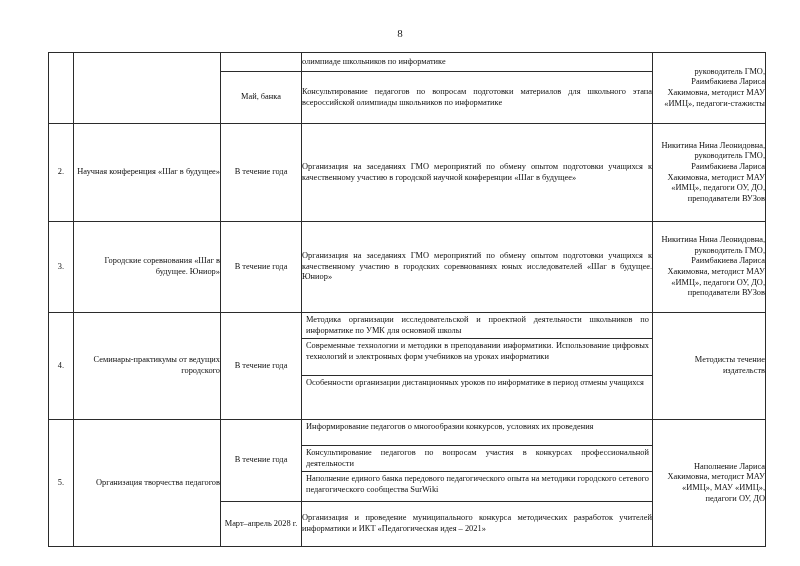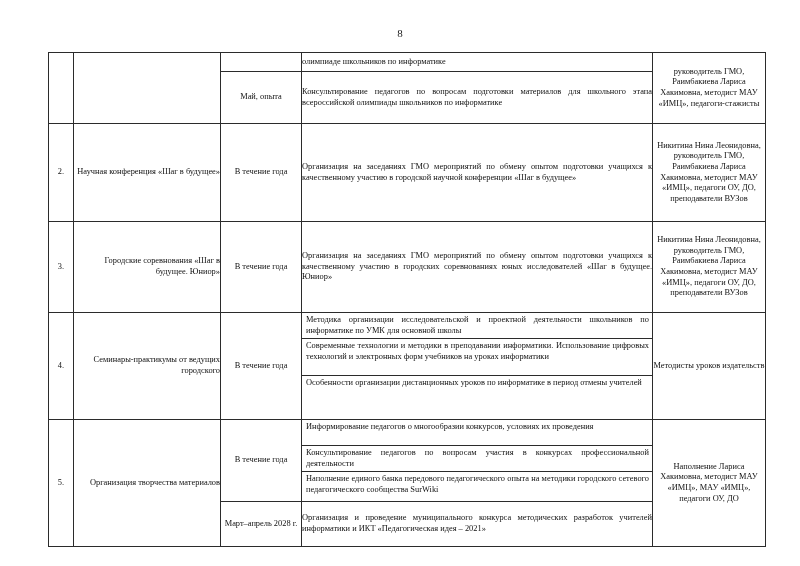--- a/index.html
+++ b/index.html
@@ -66,21 +66,21 @@
     vertical-align: middle;
   }
   .c-content {
     width: 350px;
     text-align: justify;
     text-align-last: left;
     vertical-align: top;
   }
   .c-resp {
     width: 112px;
-    text-align: center;
+    text-align: right;
     vertical-align: middle;
   }
   
   table.sub {
     border-collapse: collapse;
     width: 100%;
     table-layout: fixed;
   }
   table.sub td {
     border: 0;
@@ -120,21 +120,21 @@
           </td>
           <td class="c-content cell-pad">
             <span>олимпиаде школьников по информатике</span>
           </td>
           <td class="c-resp" rowspan="2">
             <span>руководитель ГМО, Раимбакиева Лариса Хакимовна, методист МАУ «ИМЦ», педагоги-стажисты</span>
           </td>
         </tr>
         <tr>
           <td class="c-term" style="height:44px;">
-            <span>Май, опыта</span>
+            <span>Май, банка</span>
           </td>
           <td class="c-content cell-pad">
             <span>Консультирование педагогов по вопросам подготовки материалов для школьного этапа всероссийской олимпиады школьников по информатике</span>
           </td>
         </tr>
 
         <tr>
           <td class="c-num" style="height:97px;">
             <span>2.</span>
           </td>
@@ -188,37 +188,37 @@
                     <span>Методика организации исследовательской и проектной деятельности школьников по информатике по УМК для основной школы</span>
                   </td>
                 </tr>
                 <tr>
                   <td style="height:32px;">
                     <span>Современные технологии и методики в преподавании информатики. Использование цифровых технологий и электронных форм учебников на уроках информатики</span>
                   </td>
                 </tr>
                 <tr>
                   <td style="height:21px;">
-                    <span>Особенности организации дистанционных уроков по информатике в период отмены учителей</span>
+                    <span>Особенности организации дистанционных уроков по информатике в период отмены учащихся</span>
                   </td>
                 </tr>
               </tbody>
             </table>
           </td>
           <td class="c-resp">
-            <span>Методисты уроков издательств</span>
+            <span>Методисты течение издательств</span>
           </td>
         </tr>
 
         <tr>
           <td class="c-num" rowspan="2" style="height:126px;">
             <span>5.</span>
           </td>
           <td class="c-event" rowspan="2">
-            <span>Организация творчества материалов</span>
+            <span>Организация творчества педагогов</span>
           </td>
           <td class="c-term" style="height:73px;">
             <span>В течение года</span>
           </td>
           <td class="c-content" style="vertical-align:top;">
             <table class="sub">
               <tbody>
                 <tr>
                   <td style="height:21px;margin-top:44px;">
                     <span>Информирование педагогов о многообразии конкурсов, условиях их проведения</span>

